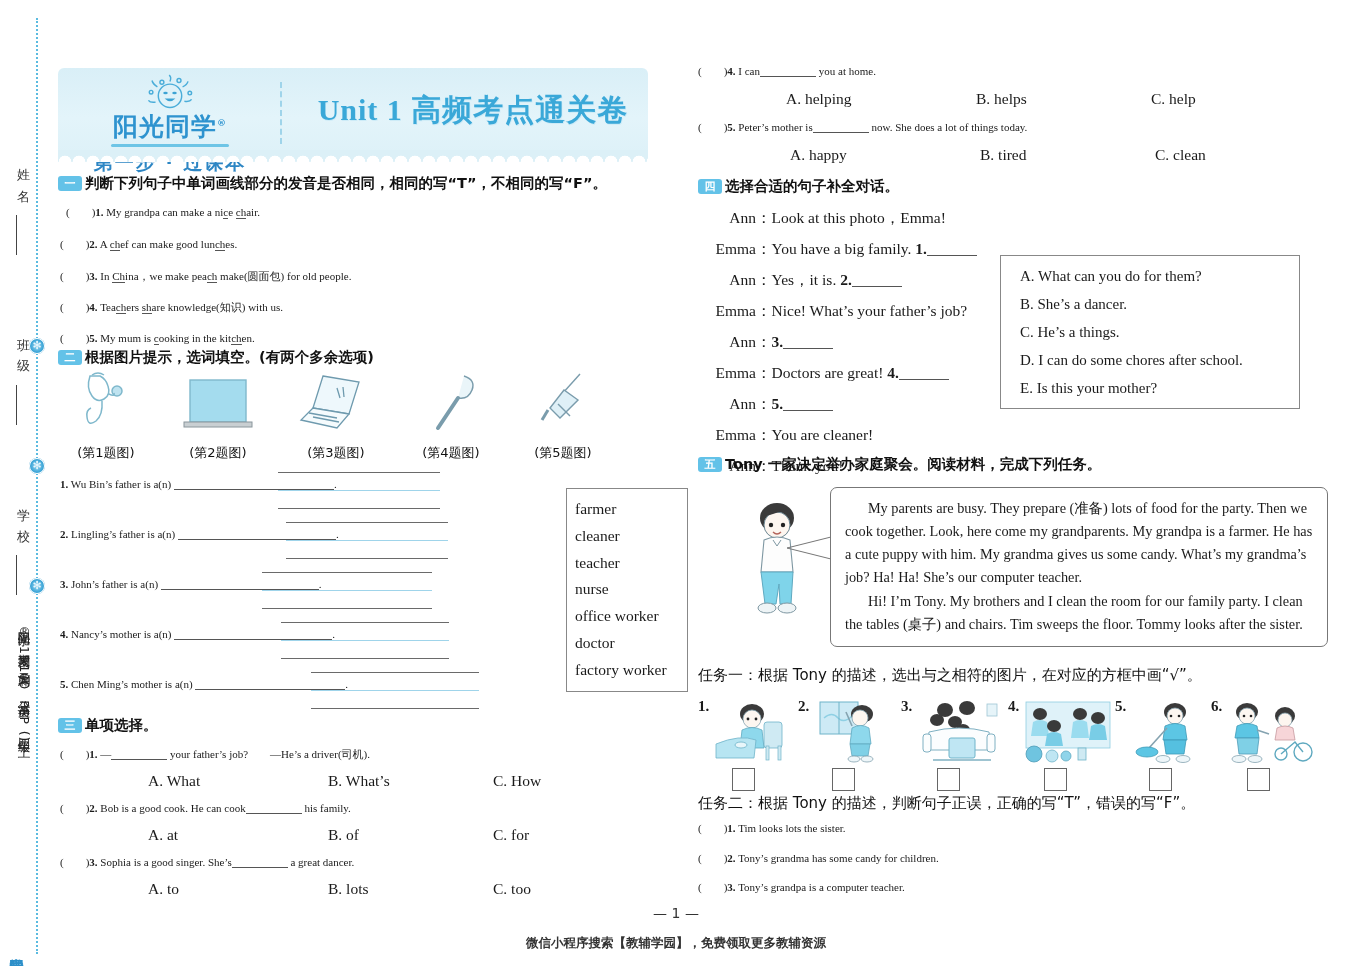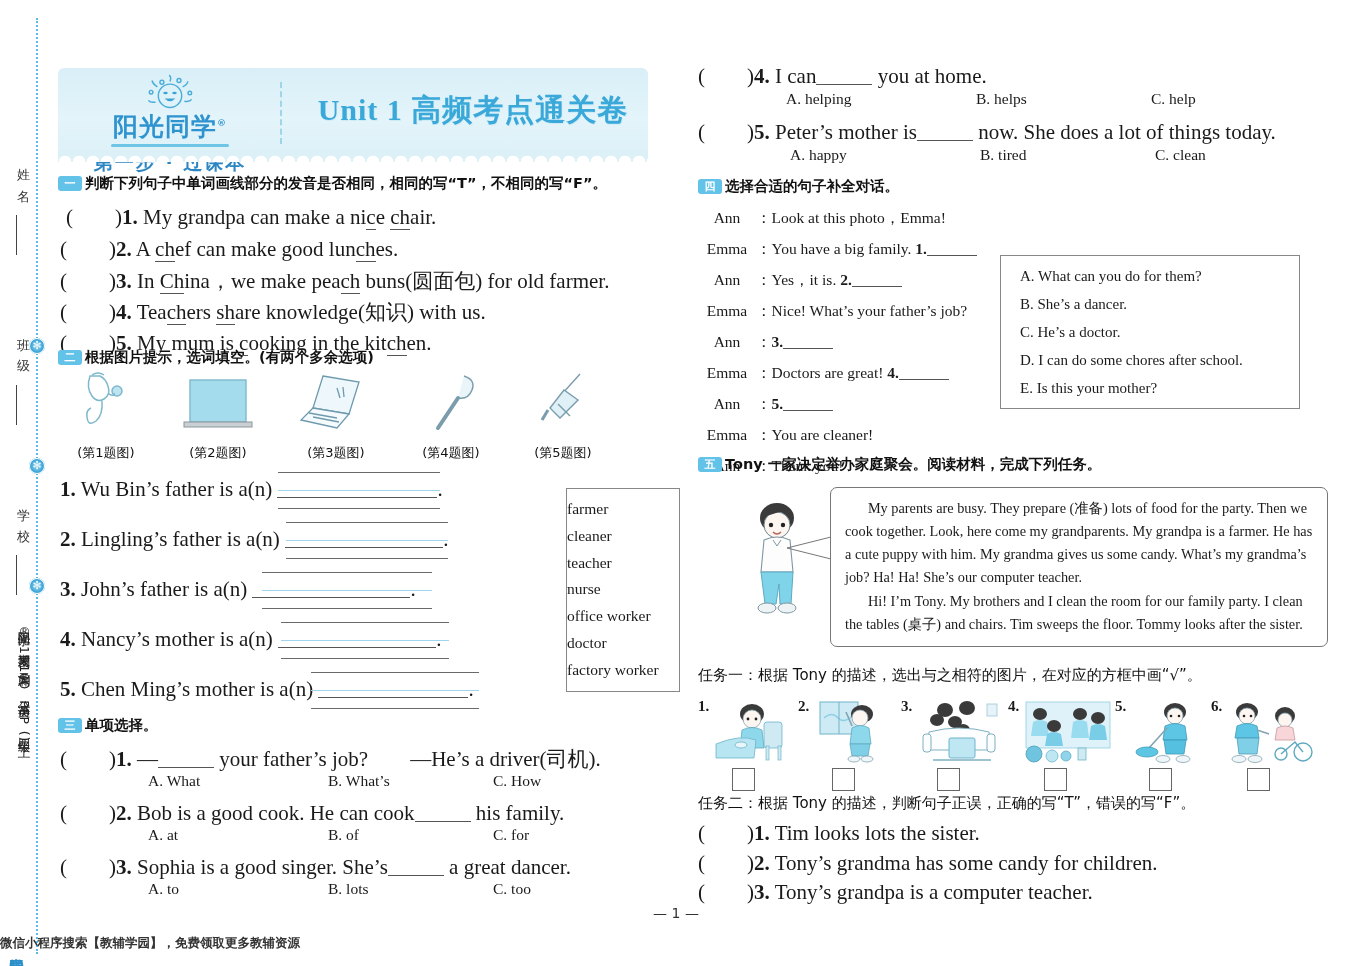--- a/index.html
+++ b/index.html
@@ -71,46 +71,46 @@
   .sec{position:absolute;display:flex;align-items:flex-start;}
   .sec-badge{display:inline-block;min-width:20px;height:15px;line-height:15px;
     background:#63c2e8;color:#fff;border-radius:3px;text-align:center;
     font-family:"DejaVu Sans","Liberation Sans",sans-serif;
     font-size:11px;font-weight:bold;margin-right:3px;margin-top:2px;
     padding:0 2px;}
   .sec-txt{font-family:"DejaVu Sans","Liberation Sans",sans-serif;
     font-size:14.5px;font-weight:bold;color:#111;letter-spacing:0px;white-space:nowrap;}
 
   
-  .q{position:absolute;font-size:21px;white-space:nowrap;line-height:1.1;}
+  .q{position:absolute;font-size:11px;white-space:nowrap;line-height:1.1;}
   .paren{letter-spacing:0;}
   .qnum{font-weight:bold;font-family:"Liberation Serif",serif;}
   .u{border-bottom:1px solid #555;}
   .blank{display:inline-block;border-bottom:1px solid #555;vertical-align:-2px;}
   .opts{position:absolute;font-size:15.5px;white-space:nowrap;}
   .opt{display:inline-block;}
 
   
   .picrow{position:absolute;left:12px;top:368px;width:600px;height:100px;}
   .pic{position:absolute;text-align:center;}
   .piccap{font-family:"DejaVu Sans","Liberation Sans",sans-serif;
     font-size:13px;color:#111;margin-top:2px;white-space:nowrap;}
 
   
   .wordbox{position:absolute;left:520px;top:488px;width:112px;
-    border:1px solid #888;background:#fff;padding:7px 0 7px 0;}
+    border:1px solid #888;background:#fff;padding:7px 0 7px 8px;}
   .wordbox div{font-size:15.5px;line-height:1.73;}
 
   
   .wline{position:absolute;height:0;border-top:1px solid #6a6a6a;}
   .wline-blue{position:absolute;height:0;border-top:1px solid #9fd4ea;}
 
   
   .dlg{position:absolute;font-size:15.5px;white-space:nowrap;}
-  .dlg .name{display:inline-block;text-align:center;}
+  .dlg .name{display:inline-block;text-align:right;}
   .choicebox{position:absolute;left:310px;top:255px;width:288px;
     border:1px solid #888;background:#fff;padding:6px 0 6px 10px;}
   .choicebox div{font-size:15px;line-height:1.87;margin-left:9px;}
 
   
   .bubble{position:absolute;left:140px;top:487px;width:470px;
     border:1px solid #777;border-radius:7px;background:#fff;
     padding:9px 12px 10px 14px;}
   .bubble p{margin:0;font-size:14.3px;line-height:1.62;text-indent:1.6em;}
   .bubble-tail{position:absolute;left:95px;top:535px;width:46px;height:26px;}
@@ -118,21 +118,21 @@
 
   
   .t1row{position:absolute;left:8px;top:700px;width:625px;height:92px;}
   .t1{position:absolute;}
   .t1num{position:absolute;top:-2px;left:0;font-size:15px;font-weight:bold;}
   .t1box{position:absolute;width:21px;height:21px;border:1px solid #666;background:#fff;}
 
   
   .pagenum{position:absolute;left:0;right:0;top:905px;text-align:center;
     font-family:"DejaVu Sans","Liberation Sans",sans-serif;font-size:14px;color:#333;}
-  .promo{position:absolute;left:0;right:0;top:935px;text-align:left;
+  .promo{position:absolute;left:0;right:0;top:935px;text-align:center;
     font-family:"DejaVu Sans","Liberation Sans",sans-serif;font-size:12.5px;
     font-weight:bold;color:#333;}
 </style>
 </head>
 <body>
 
 <div class="page">
 
   <div class="left-margin">
     <div class="vfold"></div>
@@ -190,21 +190,21 @@
     <div class="q" style="left:20px;top:206px">
       <span class="paren">(　　)</span><span class="qnum">1.</span>
       <span>My grandpa can make a ni</span><span class="u">c</span><span>e </span><span class="u">ch</span><span>air.</span>
     </div>
     <div class="q" style="left:14px;top:238px">
       <span class="paren">(　　)</span><span class="qnum">2.</span>
       <span>A </span><span class="u">ch</span><span>ef can make good lun</span><span class="u">ch</span><span>es.</span>
     </div>
     <div class="q" style="left:14px;top:270px">
       <span class="paren">(　　)</span><span class="qnum">3.</span>
-      <span>In </span><span class="u">Ch</span><span>ina，we make pea</span><span class="u">ch</span><span> buns(圆面包) for old farmer.</span>
+      <span>In </span><span class="u">Ch</span><span>ina，we make pea</span><span class="u">ch</span><span> make(圆面包) for old people.</span>
     </div>
     <div class="q" style="left:14px;top:301px">
       <span class="paren">(　　)</span><span class="qnum">4.</span>
       <span>Tea</span><span class="u">ch</span><span>ers </span><span class="u">sh</span><span>are knowledge(知识) with us.</span>
     </div>
     <div class="q" style="left:14px;top:332px">
       <span class="paren">(　　)</span><span class="qnum">5.</span>
       <span>My mum is </span><span class="u">c</span><span>ooking in the kit</span><span class="u">ch</span><span>en.</span>
     </div>
 
@@ -401,21 +401,21 @@
     <div class="dlg" style="left:8px;top:425px">
       <span class="name" style="width:58px">Emma</span>：<span>You are cleaner!</span>
     </div>
     <div class="dlg" style="left:8px;top:456px">
       <span class="name" style="width:58px">Ann</span>：<span>Thank you!</span>
     </div>
 
     <div class="choicebox">
       <div>A. What can you do for them?</div>
       <div>B. She’s a dancer.</div>
-      <div>C. He’s a doctor.</div>
+      <div>C. He’s a things.</div>
       <div>D. I can do some chores after school.</div>
       <div>E. Is this your mother?</div>
     </div>
 
     <div class="sec" style="left:8px;top:455px">
       <span class="sec-badge">五</span>
       <span class="sec-txt">Tony 一家决定举办家庭聚会。阅读材料，完成下列任务。</span>
     </div>
 
     <svg class="boy" viewBox="0 0 70 120">

